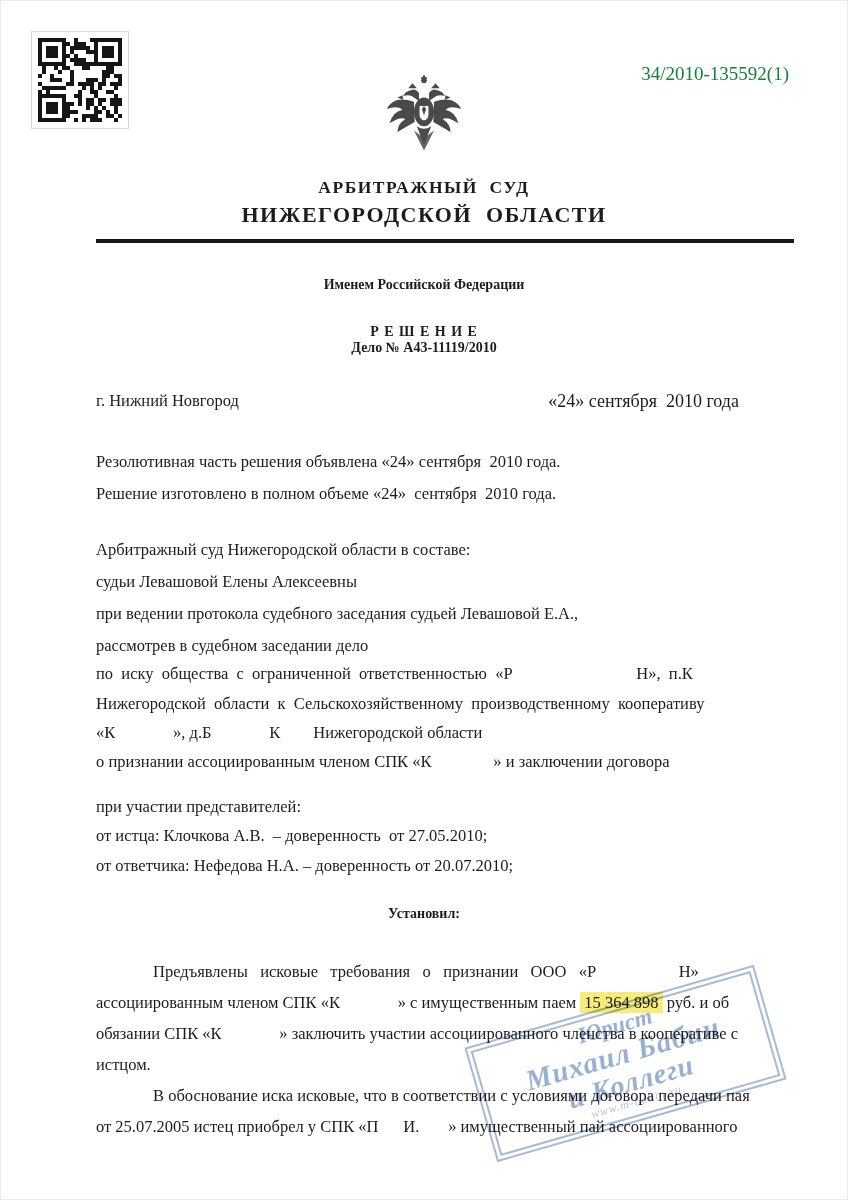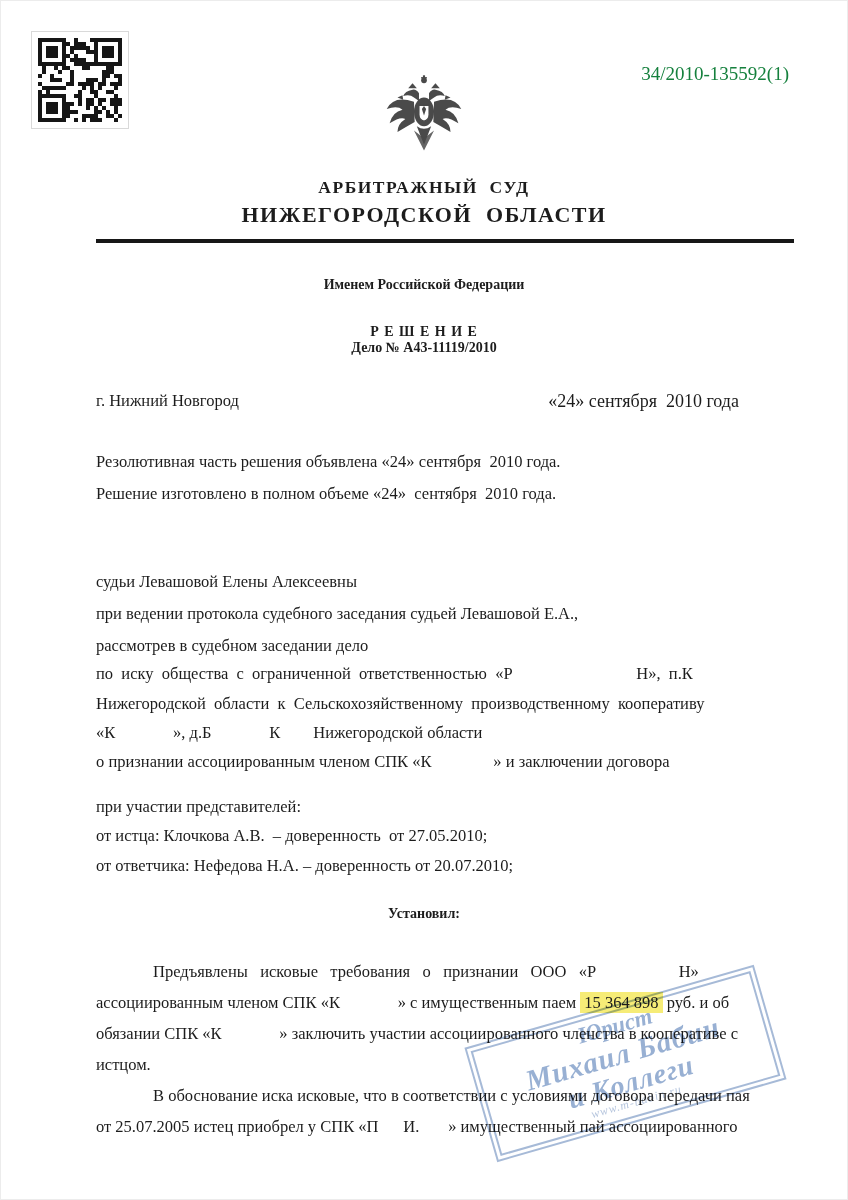--- a/index.html
+++ b/index.html
@@ -533,20 +533,21 @@
   <div class="cn b" style="top:274px">Именем Российской Федерации</div>
   <div class="cn b" style="top:298px;letter-spacing:1px;margin-top:23px;">Р Е Ш Е Н И Е</div>
   <div class="cn b" style="top:337px">Дело № А43-11119/2010</div>
 
   <div class="ln daterow-city">г. Нижний Новгород</div>
   <div class="daterow-date">«24» сентября  2010 года</div>
 
   <div class="ln" style="top:451px">Резолютивная часть решения объявлена «24» сентября  2010 года.</div>
   <div class="ln" style="top:483px">Решение изготовлено в полном объеме «24»  сентября  2010 года.</div>
 
+  <div class="ln" style="top:539px">Арбитражный суд Нижегородской области в составе:</div>
   <div class="ln" style="top:571px">судьи Левашовой Елены Алексеевны</div>
   <div class="ln" style="top:603px">при ведении протокола судебного заседания судьей Левашовой Е.А.,</div>
   <div class="ln" style="top:635px">рассмотрев в судебном заседании дело</div>
 
   <div class="ln" style="top:663px">по  иску  общества  с  ограниченной  ответственностью  «Р                              Н»,  п.К</div>
   <div class="ln" style="top:693px">Нижегородской  области  к  Сельскохозяйственному  производственному  кооперативу</div>
   <div class="ln" style="top:722px">«К              », д.Б              К        Нижегородской области</div>
   <div class="ln" style="top:751px">о признании ассоциированным членом СПК «К               » и заключении договора</div>
 
   <div class="ln" style="top:796px">при участии представителей:</div>

